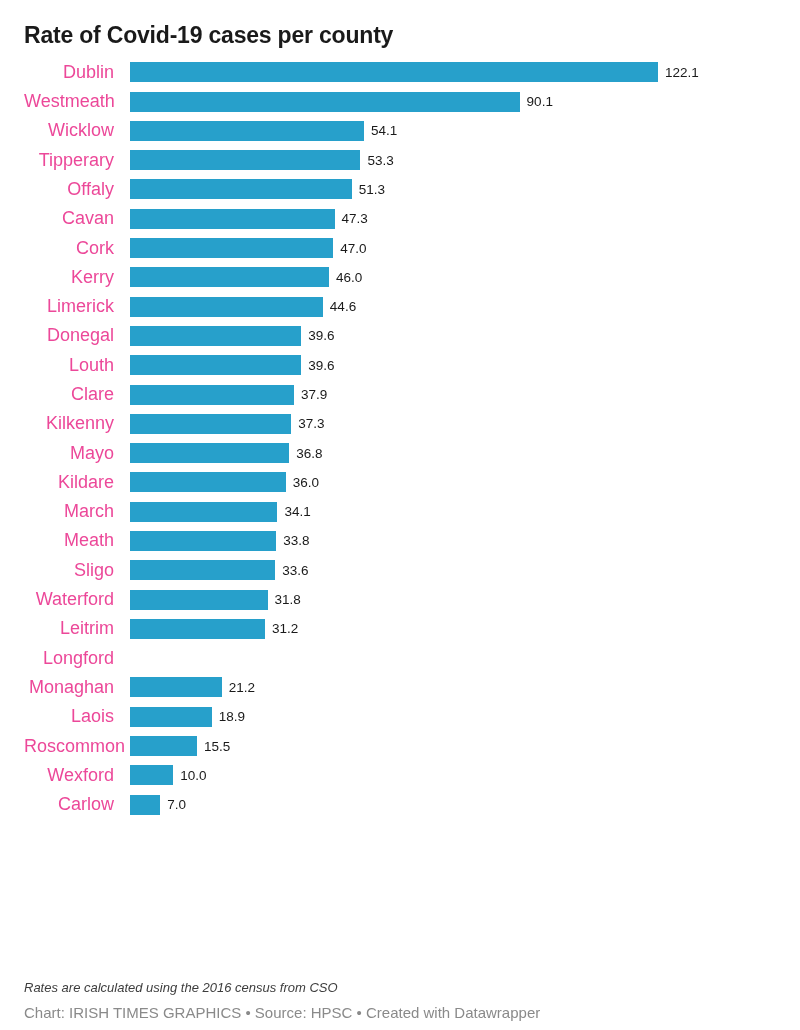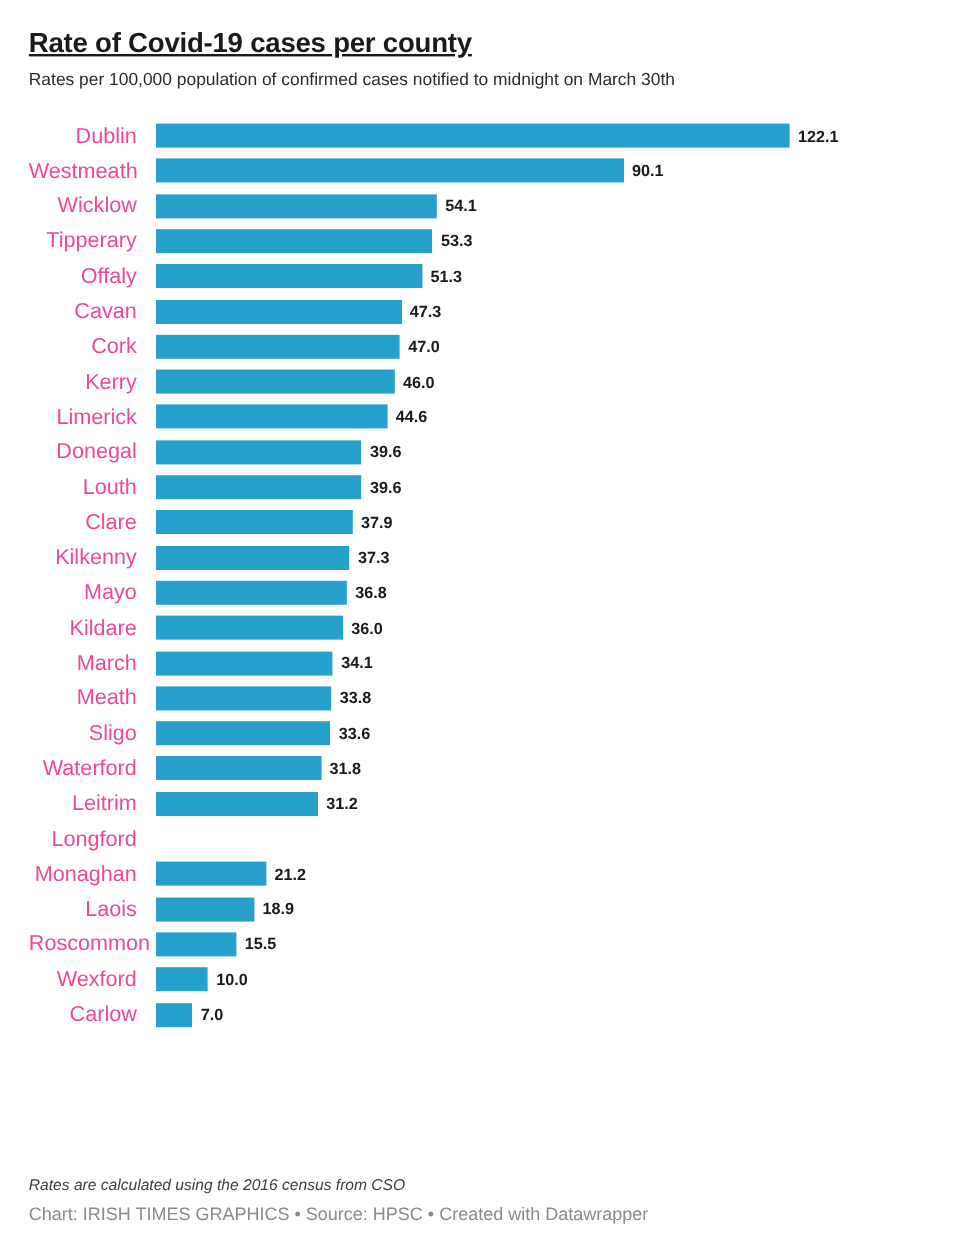--- a/index.html
+++ b/index.html
@@ -22,21 +22,20 @@
     box-sizing: border-box;
     padding: 22px 24px 0 24px;
   }
   .chart-title {
     font-size: 23px;
     font-weight: bold;
     letter-spacing: -0.2px;
     color: #1a1a1a;
     margin: 0 0 8px 0;
     line-height: 1.2;
-    text-decoration: underline;
   }
   .chart-subtitle {
     font-size: 14.5px;
     font-weight: normal;
     color: #2b2b2b;
     margin: 0 0 22px 0;
     line-height: 1.3;
   }
   .bars {
     margin-top: 4px;
@@ -54,21 +53,20 @@
     color: #ec4899;
     white-space: nowrap;
     box-sizing: border-box;
   }
   .bar-track {
     flex: 1;
     position: relative;
     height: 100%;
     display: flex;
     align-items: center;
-    font-weight: bold;
   }
   .bar-fill {
     height: 20px;
     background: #27a0cb;
     display: block;
   }
   .bar-value {
     font-size: 13.5px;
     color: #1a1a1a;
     padding-left: 7px;
@@ -99,21 +97,20 @@
     background: #ffffff;
   }
 </style>
 </head>
 <body>
 
 <div class="chart-frame">
   <div class="left-rule"></div>
 
   <h1 class="chart-title">Rate of Covid-19 cases per county</h1>
-  <p class="chart-subtitle">Rates per 100,000 population of confirmed cases notified to midnight on March 30th</p>
 
   <div class="bars">
       <div class="bar-row">
         <div class="bar-label">Dublin</div>
         <div class="bar-track">
           <div class="bar-fill" style="width: 528px; background: rgb(39, 160, 203);"></div>
           <div class="bar-value">122.1</div>
         </div>
       </div>
       <div class="bar-row">

